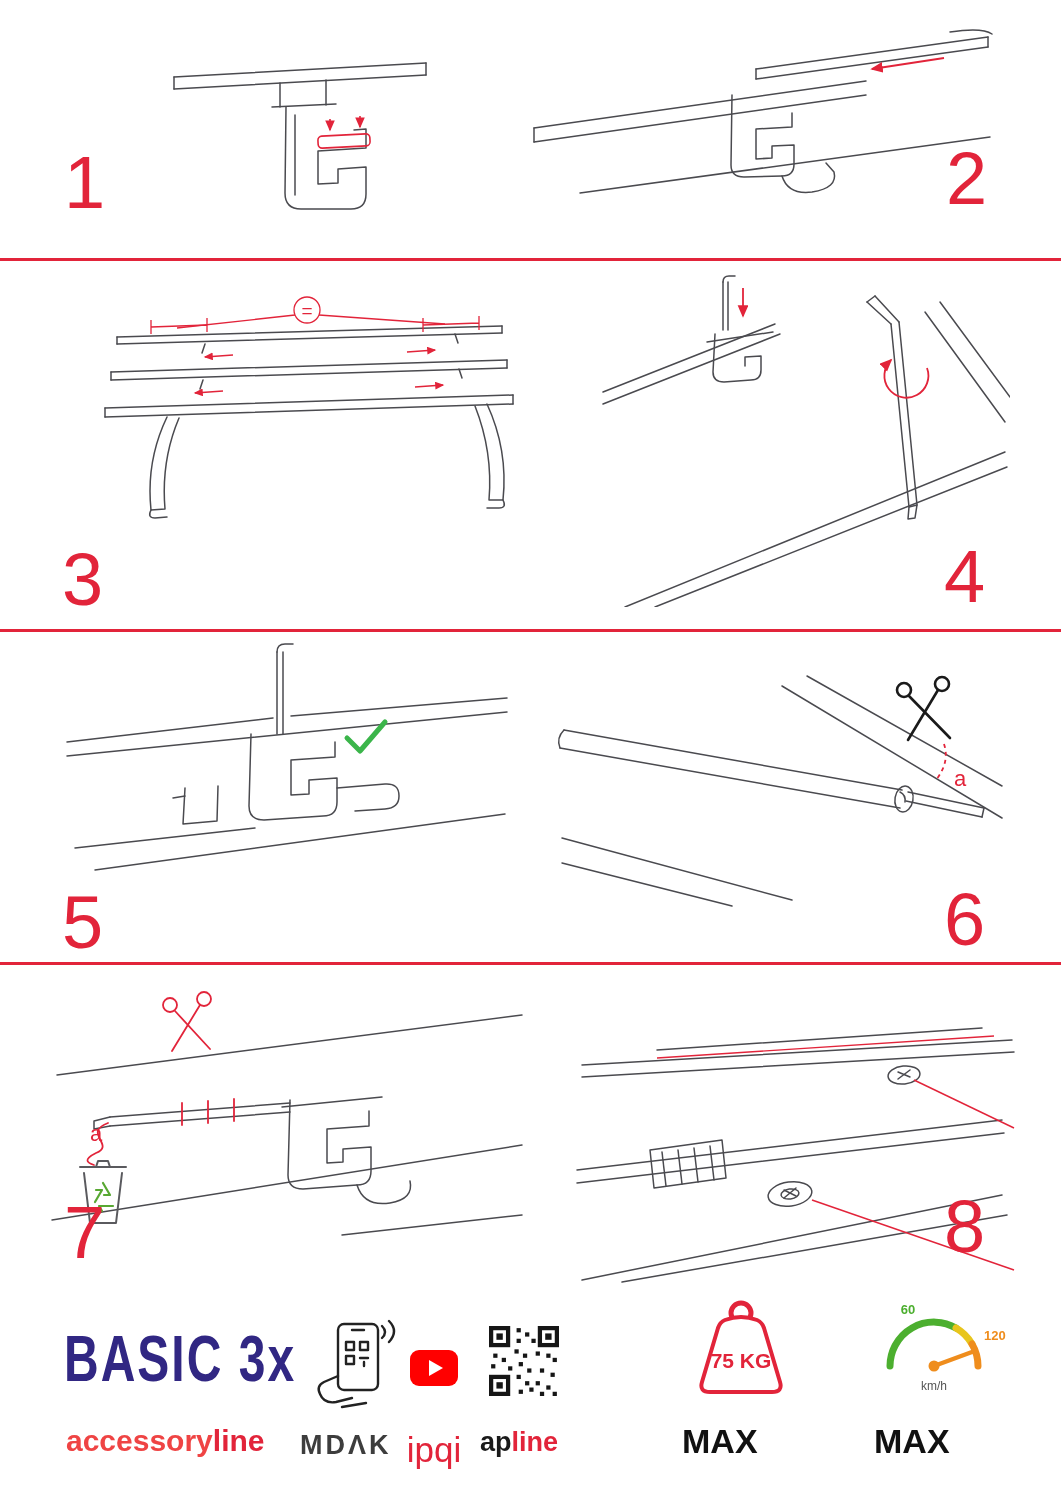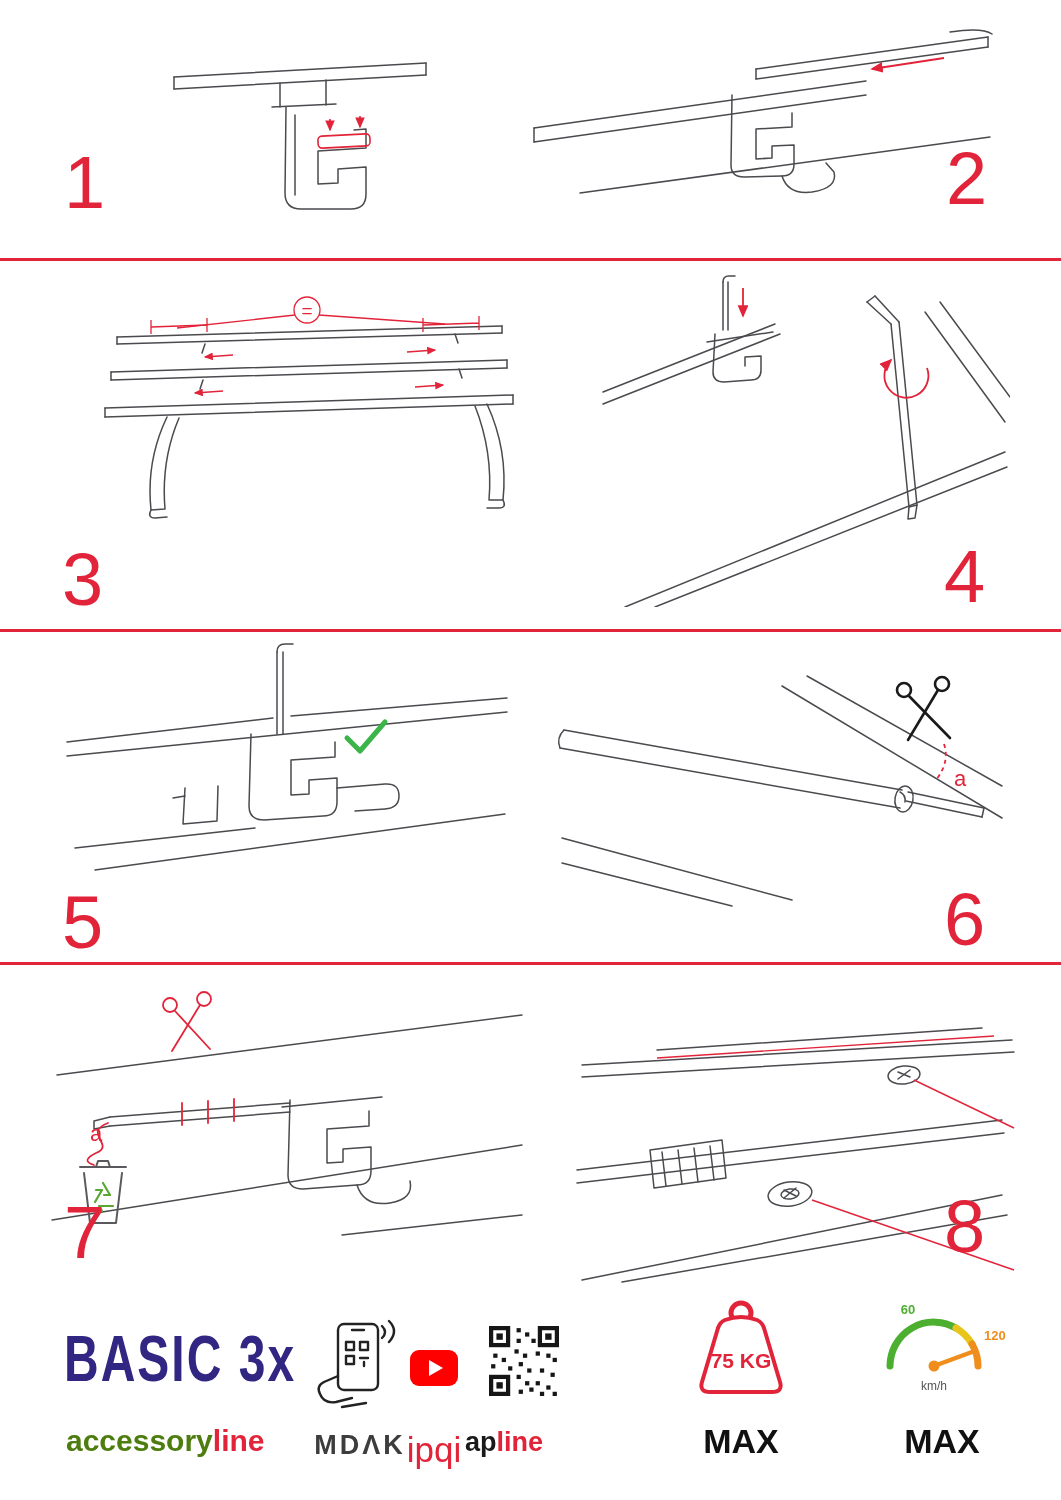--- a/index.html
+++ b/index.html
@@ -11,29 +11,29 @@
     position:absolute;color:#e2243a;font-size:74px;line-height:1;font-weight:400;
   }
   .sep{position:absolute;left:0;width:1061px;height:3px;background:#e2243a;}
   .art{position:absolute;}
   .lbl-a{font-size:22px;fill:#e2243a;}
   .brand-title{
     position:absolute;left:64px;top:1322px;font-size:48px;font-weight:700;color:#312783;
     letter-spacing:2px;transform:scaleY(1.35);transform-origin:left top;white-space:nowrap;
   }
   .brand-sub{position:absolute;left:66px;top:1424px;font-size:30px;font-weight:700;letter-spacing:0;white-space:nowrap;}
-  .brand-sub .black{color:#4d7c0f;margin-top:35px;}
+  .brand-sub .black{color:#ef4444;margin-top:35px;}
   .brand-sub .red{color:#e2243a;}
-  .logo-mdak{position:absolute;left:300px;top:1430px;width:120px;text-align:center;font-size:27px;font-weight:700;color:#3d3d3d;letter-spacing:3px;}
+  .logo-mdak{position:absolute;left:300px;top:1430px;width:120px;text-align:left;font-size:27px;font-weight:700;color:#3d3d3d;letter-spacing:3px;}
   .logo-ipqi{position:absolute;left:404px;top:1430px;width:60px;text-align:center;font-size:35px;font-weight:400;color:#e2243a;}
-  .logo-apline{position:absolute;left:465px;top:1427px;font-size:27px;font-weight:700;}
+  .logo-apline{position:absolute;left:480px;top:1427px;font-size:27px;font-weight:700;}
   .logo-apline .black{color:#1a1a1a;}
   .logo-apline .red{color:#e2243a;}
   .icon-abs{position:absolute;}
-  .max-label{position:absolute;font-size:34px;font-weight:700;color:#111;text-align:center;}
+  .max-label{position:absolute;font-size:34px;font-weight:700;color:#111;}
 </style>
 </head>
 <body>
 
 <div class="page">
 
   <div class="num" style="left:64px;top:146px;">1</div>
 
   <svg class="art" style="left:168px;top:55px;" width="265" height="180" viewBox="0 0 265 180">
     <defs>

